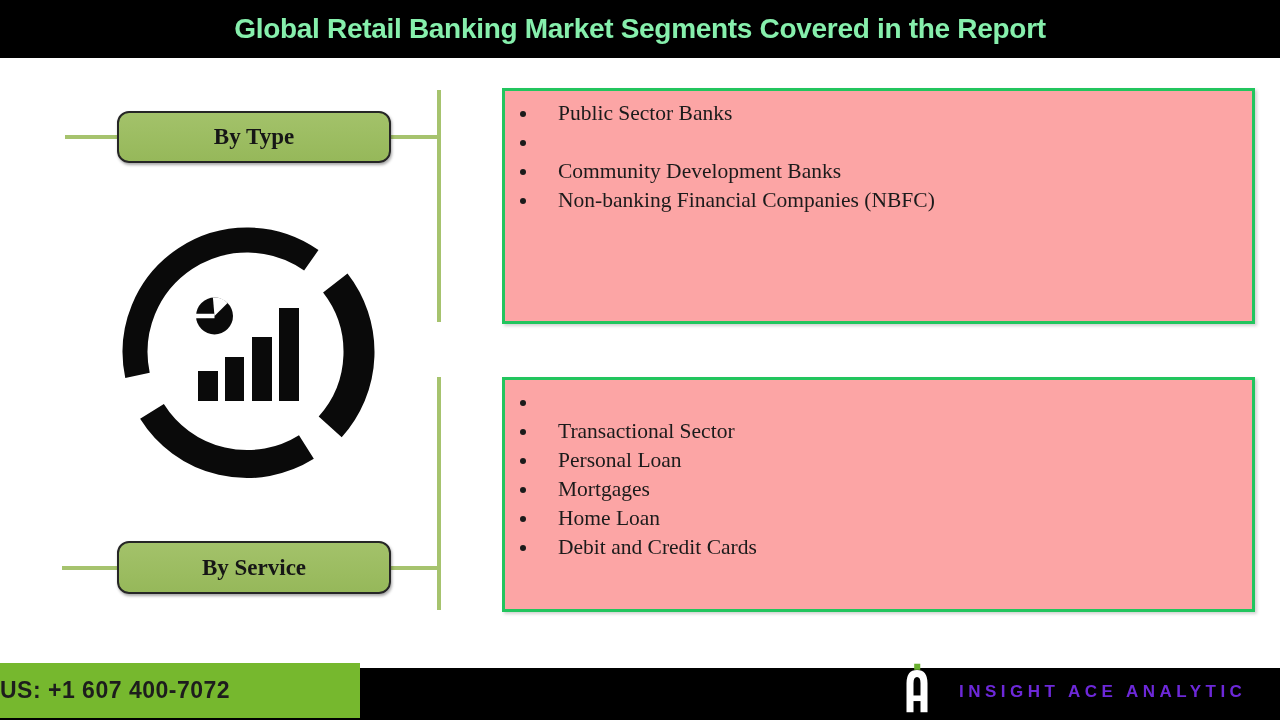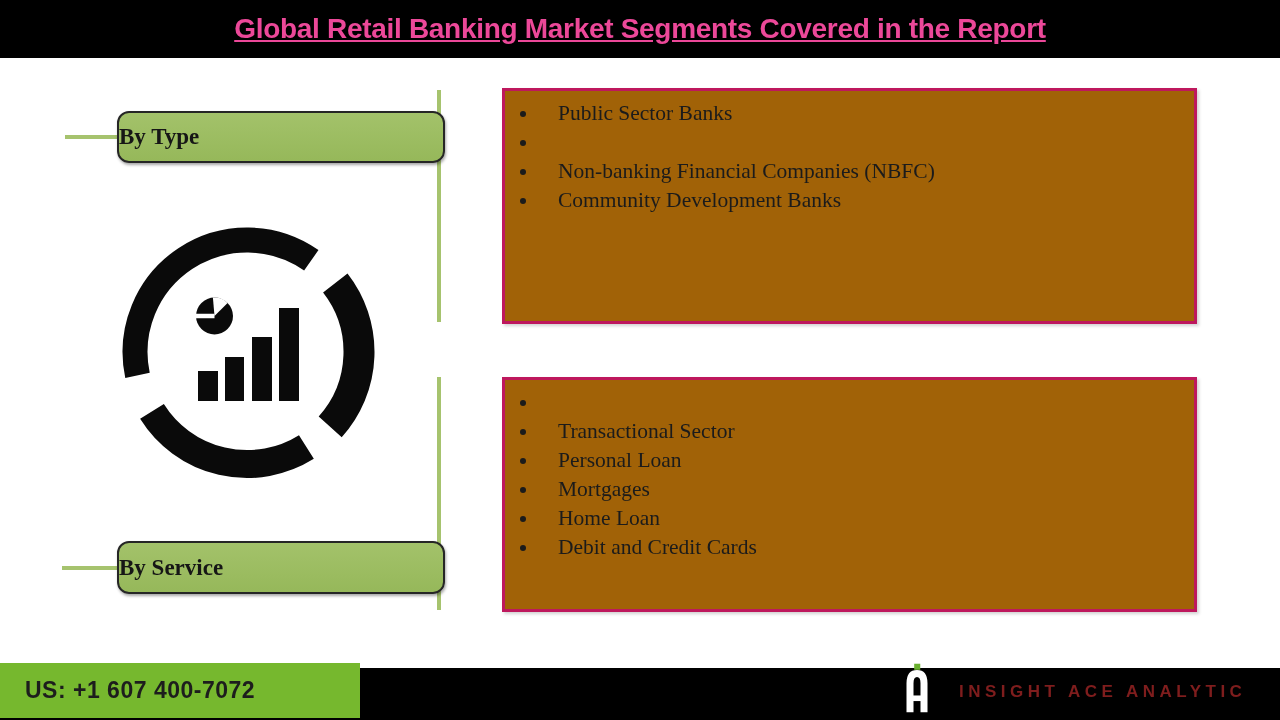--- a/index.html
+++ b/index.html
@@ -7,88 +7,87 @@
   body { font-family:"Liberation Sans", sans-serif; background:#fff; }
 
   .slide { position:relative; width:1280px; height:720px; background:#ffffff; overflow:hidden; }
 
   
   .titlebar {
     position:absolute; left:0; top:0; width:1280px; height:58px;
     background:#000; display:flex; align-items:center; justify-content:center;
   }
   .titlebar h1 {
-    color:#ec4899; font-size:28px; font-weight:bold; letter-spacing:-0.3px;
+    color:#86efac; font-size:28px; font-weight:bold; letter-spacing:-0.3px;
     font-family:"Liberation Sans", sans-serif;
-    text-decoration:underline;
   }
 
   
   .line { position:absolute; background:#a6c36e; }
   .v1 { left:437px; top:90px;  width:4px; height:232px; }
   .v2 { left:437px; top:377px; width:4px; height:233px; }
   .h1a { left:65px;  top:135px; width:52px; height:4px; }
   .h1b { left:391px; top:135px; width:50px; height:4px; }
   .h2a { left:62px;  top:566px; width:55px; height:4px; }
   .h2b { left:391px; top:566px; width:50px; height:4px; }
 
   
   .pill {
-    position:absolute; left:117px; width:328px; height:52px;
+    position:absolute; left:117px; width:274px; height:52px;
     background:linear-gradient(#a3c26a, #96b85a);
     border:2px solid #262626; border-radius:12px;
-    display:flex; align-items:center; justify-content:flex-start;
+    display:flex; align-items:center; justify-content:center;
     box-shadow:1px 2px 3px rgba(0,0,0,0.35);
   }
   .pill span {
     font-family:"Liberation Serif", serif; font-weight:bold;
     font-size:23px; color:#161616;
   }
   .pill.type   { top:111px; }
   .pill.service{ top:541px; height:53px; }
 
   
   .market-icon { position:absolute; left:120px; top:225px; width:255px; height:255px; }
 
   
   .listbox {
-    position:absolute; left:502px; width:695px;
-    background:#a16207; border:3px solid #be185d;
+    position:absolute; left:502px; width:753px;
+    background:#fca5a5; border:3px solid #22c55e;
     box-shadow:2px 2px 3px rgba(0,0,0,0.18);
   }
   .box1 { top:88px;  height:236px; }
   .box2 { top:377px; height:235px; }
   .listbox ul { list-style:none; padding:8px 10px 0 15px; }
   .listbox li { display:flex; align-items:center; height:29px; }
   .dot {
     width:6px; height:6px; border-radius:50%; background:#1b1b1b;
     flex:0 0 6px; margin-right:32px;
   }
   .listbox li .itm {
     font-family:"Liberation Serif", serif; font-size:21.5px; color:#1b1b1b;
   }
 
   
   .footer-black {
     position:absolute; left:0; bottom:0; width:1280px; height:52px; background:#000;
   }
   .phone-block {
     position:absolute; left:0; bottom:2px; width:360px; height:55px;
-    background:#76b82e; display:flex; align-items:center; padding-left:25px;
+    background:#76b82e; display:flex; align-items:center; 
   }
   .phone-block span {
     font-weight:bold; font-size:23px; color:#1d1d1d; letter-spacing:0.5px;
   }
   .brand-group {
     position:absolute; left:903px; bottom:6px;
     display:flex; align-items:flex-end; gap:28px;
   }
   .brand-group .logo { display:block; }
   .brand-group .brand {
-    color:#7f1d1d; font-weight:bold; font-size:17px; letter-spacing:4.5px;
+    color:#6d28d9; font-weight:bold; font-size:17px; letter-spacing:4.5px;
     margin-bottom:12px; white-space:nowrap;
   }
 </style>
 </head>
 <body>
 
 <div class="slide">
 
   <header class="titlebar">
     <h1>Global Retail Banking Market Segments Covered in the Report</h1>
@@ -132,25 +131,25 @@
     <ul>
         <li>
         <span class="dot"></span>
         <span class="itm">Public Sector Banks</span>
       </li>
         <li>
         <span class="dot"></span>
       </li>
         <li>
         <span class="dot"></span>
-        <span class="itm">Non-banking Financial Companies (NBFC)</span>
+        <span class="itm">Community Development Banks</span>
       </li>
         <li>
         <span class="dot"></span>
-        <span class="itm">Community Development Banks</span>
+        <span class="itm">Non-banking Financial Companies (NBFC)</span>
       </li>
       </ul>
   </section>
 
   <section class="listbox box2">
     <ul>
         <li>
         <span class="dot"></span>
       </li>
         <li>

